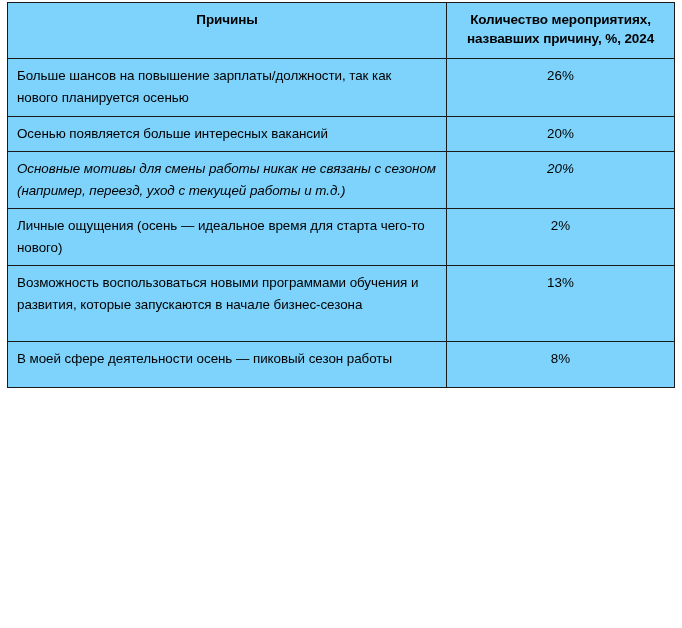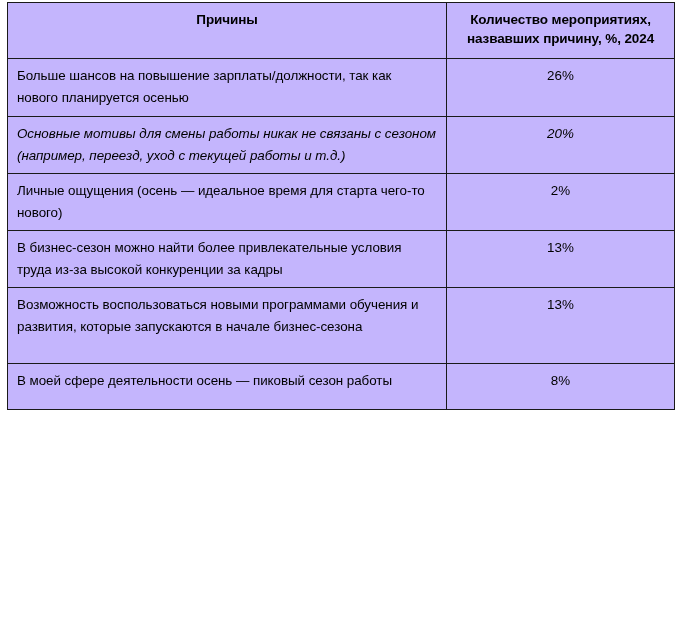--- a/index.html
+++ b/index.html
@@ -36,21 +36,21 @@
   }
 
   .survey-table col.col-reason  { width: 439px; }
   .survey-table col.col-percent { width: 228px; }
 
   .survey-table th,
   .survey-table td {
     border: 1.6px solid #1a1a1a;
     padding: 0;
     vertical-align: top;
-    background: #c4b5fd;
+    background: #7dd3fc;
   }
 
   
   thead th {
     height: 55px;
     font-weight: bold;
     font-size: 13.5px;
     line-height: 19px;
     text-align: center;
     vertical-align: top;
@@ -125,47 +125,47 @@
 
       <tr data-h="57">
         <td class="reason-cell">
           <div class="cell-inner">Больше шансов на повышение зарплаты/должности, так как нового планируется осенью</div>
         </td>
         <td class="percent-cell">
           <div class="cell-inner">26%</div>
         </td>
       </tr>
 
+      <tr data-h="34">
+        <td class="reason-cell">
+          <div class="cell-inner">Осенью появляется больше интересных вакансий</div>
+        </td>
+        <td class="percent-cell">
+          <div class="cell-inner">20%</div>
+        </td>
+      </tr>
 
       <tr data-h="56">
         <td class="reason-cell">
           <div class="cell-inner">Основные мотивы для смены работы никак не связаны с сезоном (например, переезд, уход с текущей работы и т.д.)</div>
         </td>
         <td class="percent-cell">
           <div class="cell-inner">20%</div>
         </td>
       </tr>
 
       <tr data-h="52">
         <td class="reason-cell">
           <div class="cell-inner">Личные ощущения (осень — идеальное время для старта чего-то нового)</div>
         </td>
         <td class="percent-cell">
           <div class="cell-inner">2%</div>
         </td>
       </tr>
 
-      <tr data-h="55">
-        <td class="reason-cell">
-          <div class="cell-inner">В бизнес-сезон можно найти более привлекательные условия труда из-за высокой конкуренции за кадры</div>
-        </td>
-        <td class="percent-cell">
-          <div class="cell-inner">13%</div>
-        </td>
-      </tr>
 
       <tr data-h="75">
         <td class="reason-cell">
           <div class="cell-inner">Возможность воспользоваться новыми программами обучения и развития, которые запускаются в начале бизнес-сезона</div>
         </td>
         <td class="percent-cell">
           <div class="cell-inner">13%</div>
         </td>
       </tr>
 

